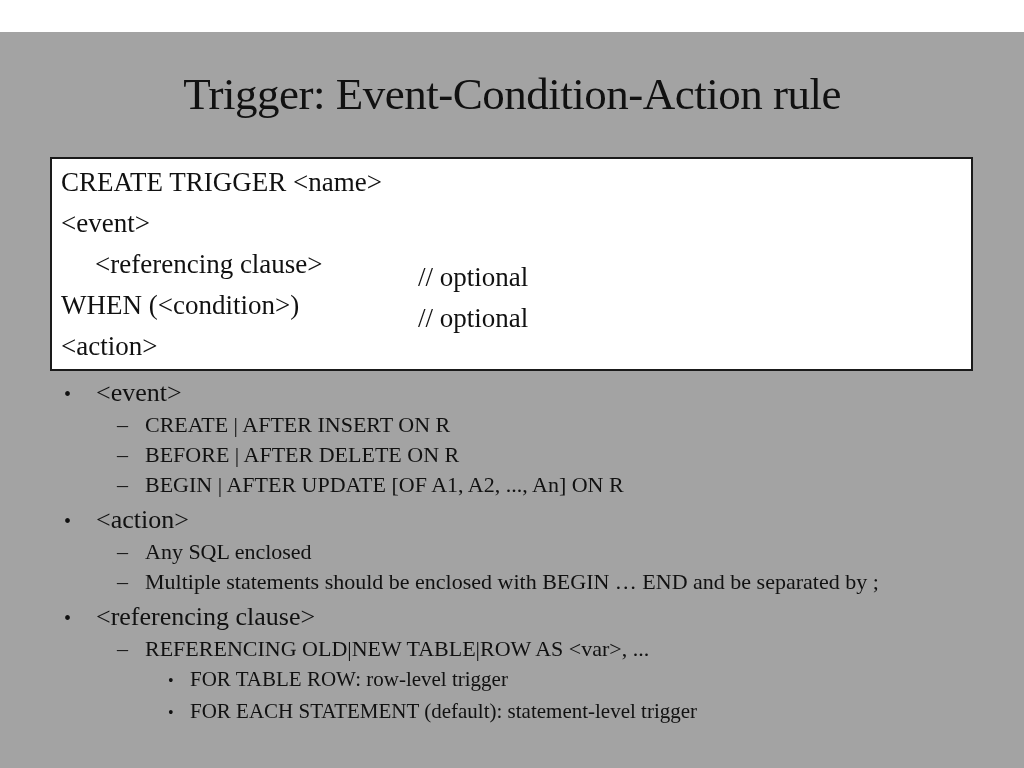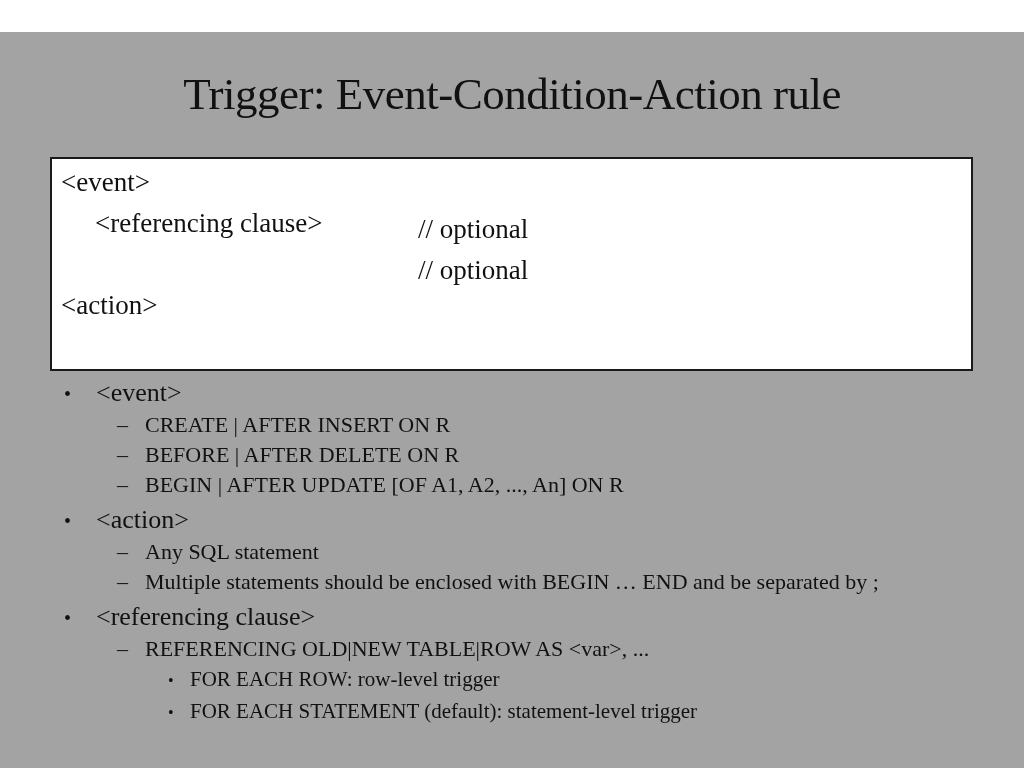--- a/index.html
+++ b/index.html
@@ -34,21 +34,21 @@
   }
   .code-line {
     position:relative;
     height:41px;
     line-height:41px;
     white-space:pre;
   }
   .code-line.indent .code-text { padding-left:34px; }
   .code-comment {
     position:absolute;
-    left:357px; top:6px;
+    left:357px; top:13px;
     white-space:pre;
   }
   .bullet-list {
     position:absolute;
     left:60px; top:341px;
     width:905px;
   }
   .item { display:flex; align-items:baseline; }
   .item .marker { flex:0 0 auto; }
   .item .text   { flex:1 1 auto; min-width:0; }
@@ -62,23 +62,24 @@
 </style>
 </head>
 <body>
 
 <div class="slide">
 
   <div class="title">Trigger: Event-Condition-Action rule</div>
 
   <div class="codebox">
     <div id="code-lines">
+        <div class="code-line"><span class="code-text">CREATE TRIGGER &lt;name&gt;</span></div>
         <div class="code-line"><span class="code-text">&lt;event&gt;</span></div>
         <div class="code-line indent"><span class="code-text">&lt;referencing clause&gt;</span><span class="code-comment">// optional</span></div>
-        <div class="code-line"><span class="code-comment">// optional</span></div>
+        <div class="code-line"><span class="code-text">WHEN (&lt;condition&gt;)</span><span class="code-comment">// optional</span></div>
         <div class="code-line"><span class="code-text">&lt;action&gt;</span></div>
       </div>
   </div>
 
   <div class="bullet-list" id="bullet-list">
       <div class="item l1">
         <span class="marker">•</span>
         <span class="text">&lt;event&gt;</span>
       </div>
       <div class="item l2">
@@ -92,37 +93,37 @@
       <div class="item l2">
         <span class="marker">–</span>
         <span class="text">BEGIN | AFTER UPDATE [OF A1, A2, ..., An] ON R</span>
       </div>
       <div class="item l1">
         <span class="marker">•</span>
         <span class="text">&lt;action&gt;</span>
       </div>
       <div class="item l2">
         <span class="marker">–</span>
-        <span class="text">Any SQL statement</span>
+        <span class="text">Any SQL enclosed</span>
       </div>
       <div class="item l2">
         <span class="marker">–</span>
         <span class="text">Multiple statements should be enclosed with BEGIN … END and be separated by ;</span>
       </div>
       <div class="item l1">
         <span class="marker">•</span>
         <span class="text">&lt;referencing clause&gt;</span>
       </div>
       <div class="item l2">
         <span class="marker">–</span>
         <span class="text">REFERENCING OLD|NEW TABLE|ROW AS &lt;var&gt;, ...</span>
       </div>
       <div class="item l3">
         <span class="marker">•</span>
-        <span class="text">FOR EACH ROW: row-level trigger</span>
+        <span class="text">FOR TABLE ROW: row-level trigger</span>
       </div>
       <div class="item l3">
         <span class="marker">•</span>
         <span class="text">FOR EACH STATEMENT (default): statement-level trigger</span>
       </div>
     </div>
 
 </div>
 
 </body></html>

